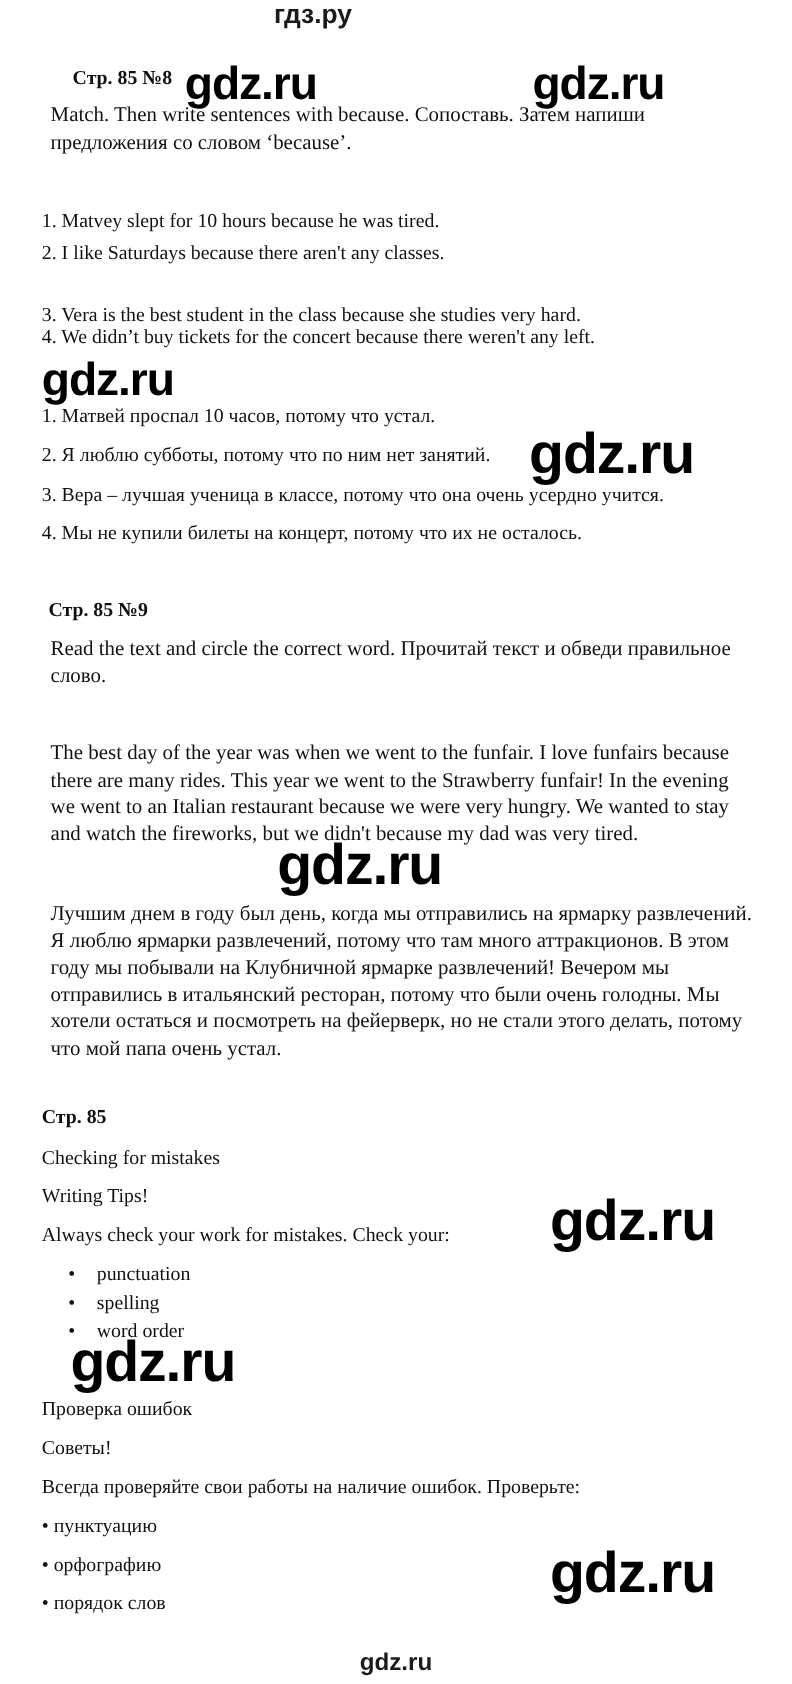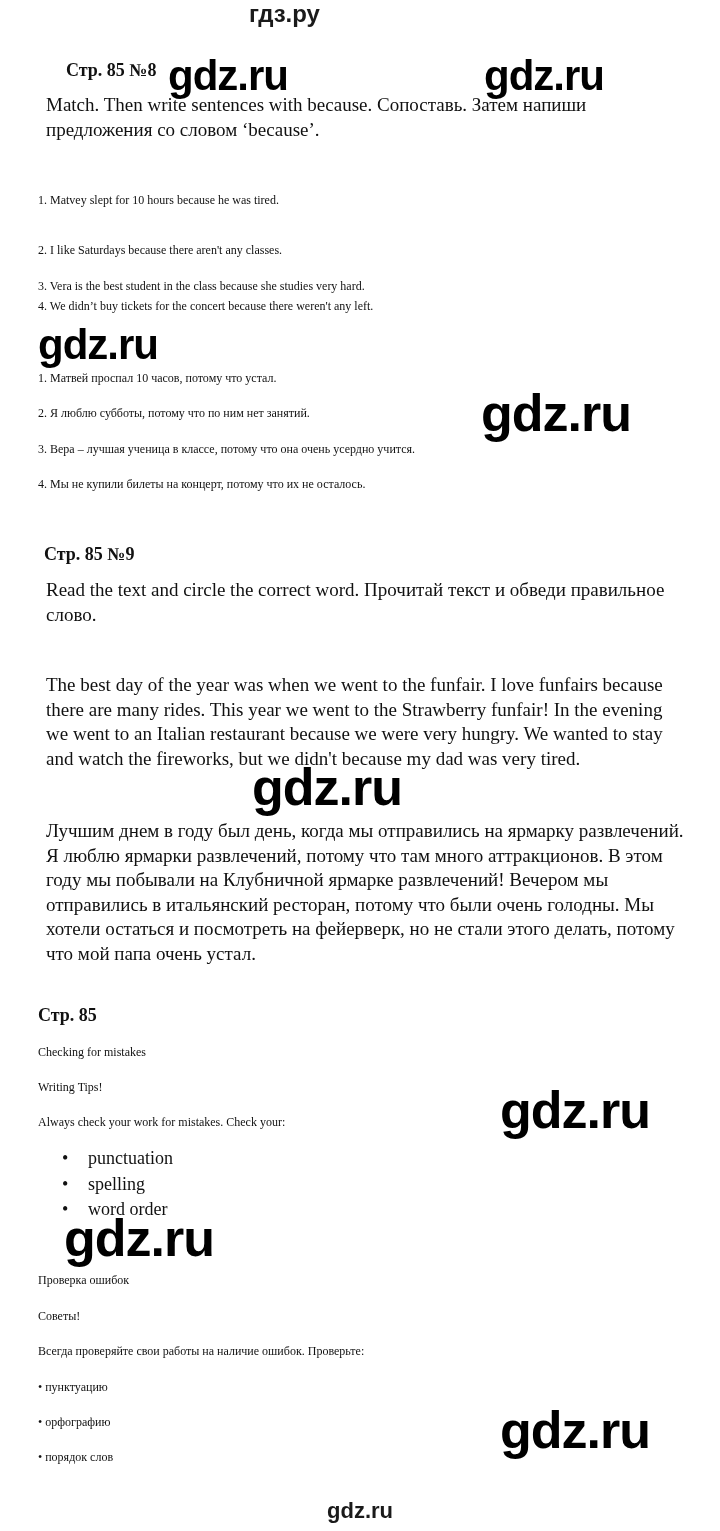--- a/index.html
+++ b/index.html
@@ -1,39 +1,39 @@
 <!DOCTYPE html>
 <html><head>
 <meta charset="utf-8">
 <style>
   html, body { margin: 0; padding: 0; background: #ffffff; }
   body { width: 720px; height: 1531px; position: relative; overflow: hidden; color: #111; }
   .abs { position: absolute; white-space: nowrap; }
   .header-brand { font-family: "Liberation Sans", "DejaVu Sans", sans-serif; font-size: 24px; font-weight: bold; color: #1a1a1a; left: 0; width: 569px; text-align: center; top: 0; }
   .footer-brand { font-family: "Liberation Sans", "DejaVu Sans", sans-serif; font-size: 22px; font-weight: bold; color: #1a1a1a; left: 0; width: 720px; text-align: center; top: 1498px; }
   .heading { font-family: "Liberation Serif", "DejaVu Serif", serif; font-weight: bold; font-size: 18px; }
-  .body-text { font-family: "Liberation Serif", "DejaVu Serif", serif; font-size: 12px; line-height: 24px; }
+  .body-text { font-family: "Liberation Serif", "DejaVu Serif", serif; font-size: 18px; line-height: 24px; }
   .para { position: absolute; left: 46px; width: 640px; white-space: normal; font-family: "Liberation Serif", "DejaVu Serif", serif; font-size: 19px; line-height: 24.5px; }
   .wm { position: absolute; font-family: "Liberation Sans", "DejaVu Sans", sans-serif; font-weight: bold; color: #000; letter-spacing: -1px; white-space: nowrap; }
   .wm-md { font-size: 42px; }
   .wm-lg { font-size: 52px; }
   .bullet-list { position: absolute; left: 62px; margin: 0; padding: 0; list-style: none; }
   .bullet-list li { font-family: "Liberation Serif", "DejaVu Serif", serif; font-size: 18px; height: 25.5px; line-height: 25.5px; position: relative; padding-left: 26px; }
   .bullet-list li .dot { position: absolute; left: 0; top: 0; }
 </style>
 </head>
 <body>
 
 <div class="abs header-brand">гдз.ру</div>
 
 <div class="abs heading" style="left:38px; top:60px;margin-left:28px;">Стр. 85 №8</div>
 <div class="para" style="top:93px; width:600px;">Match. Then write sentences with because. Сопоставь. Затем напиши предложения со словом ‘because’.</div>
 
 <div class="abs body-text" style="left:38px; top:188px;">1. Matvey slept for 10 hours because he was tired.</div>
-<div class="abs body-text" style="left:38px; top:238px;">2. I like Saturdays because there aren't any classes.</div>
+<div class="abs body-text" style="left:38px; top:217px;">2. I like Saturdays because there aren't any classes.</div>
 <div class="abs body-text" style="left:38px; top:258px;margin-top:16px;">3. Vera is the best student in the class because she studies very hard.</div>
 <div class="abs body-text" style="left:38px; top:294px;">4. We didn’t buy tickets for the concert because there weren't any left.</div>
 
 <div class="abs body-text" style="left:38px; top:366px;">1. Матвей проспал 10 часов, потому что устал.</div>
 <div class="abs body-text" style="left:38px; top:401px;">2. Я люблю субботы, потому что по ним нет занятий.</div>
 <div class="abs body-text" style="left:38px; top:437px;">3. Вера – лучшая ученица в классе, потому что она очень усердно учится.</div>
 <div class="abs body-text" style="left:38px; top:472px;">4. Мы не купили билеты на концерт, потому что их не осталось.</div>
 
 <div class="abs heading" style="left:44px; top:544px;">Стр. 85 №9</div>
 <div class="para" style="top:578px;">Read the text and circle the correct word. Прочитай текст и обведи правильное слово.</div>

